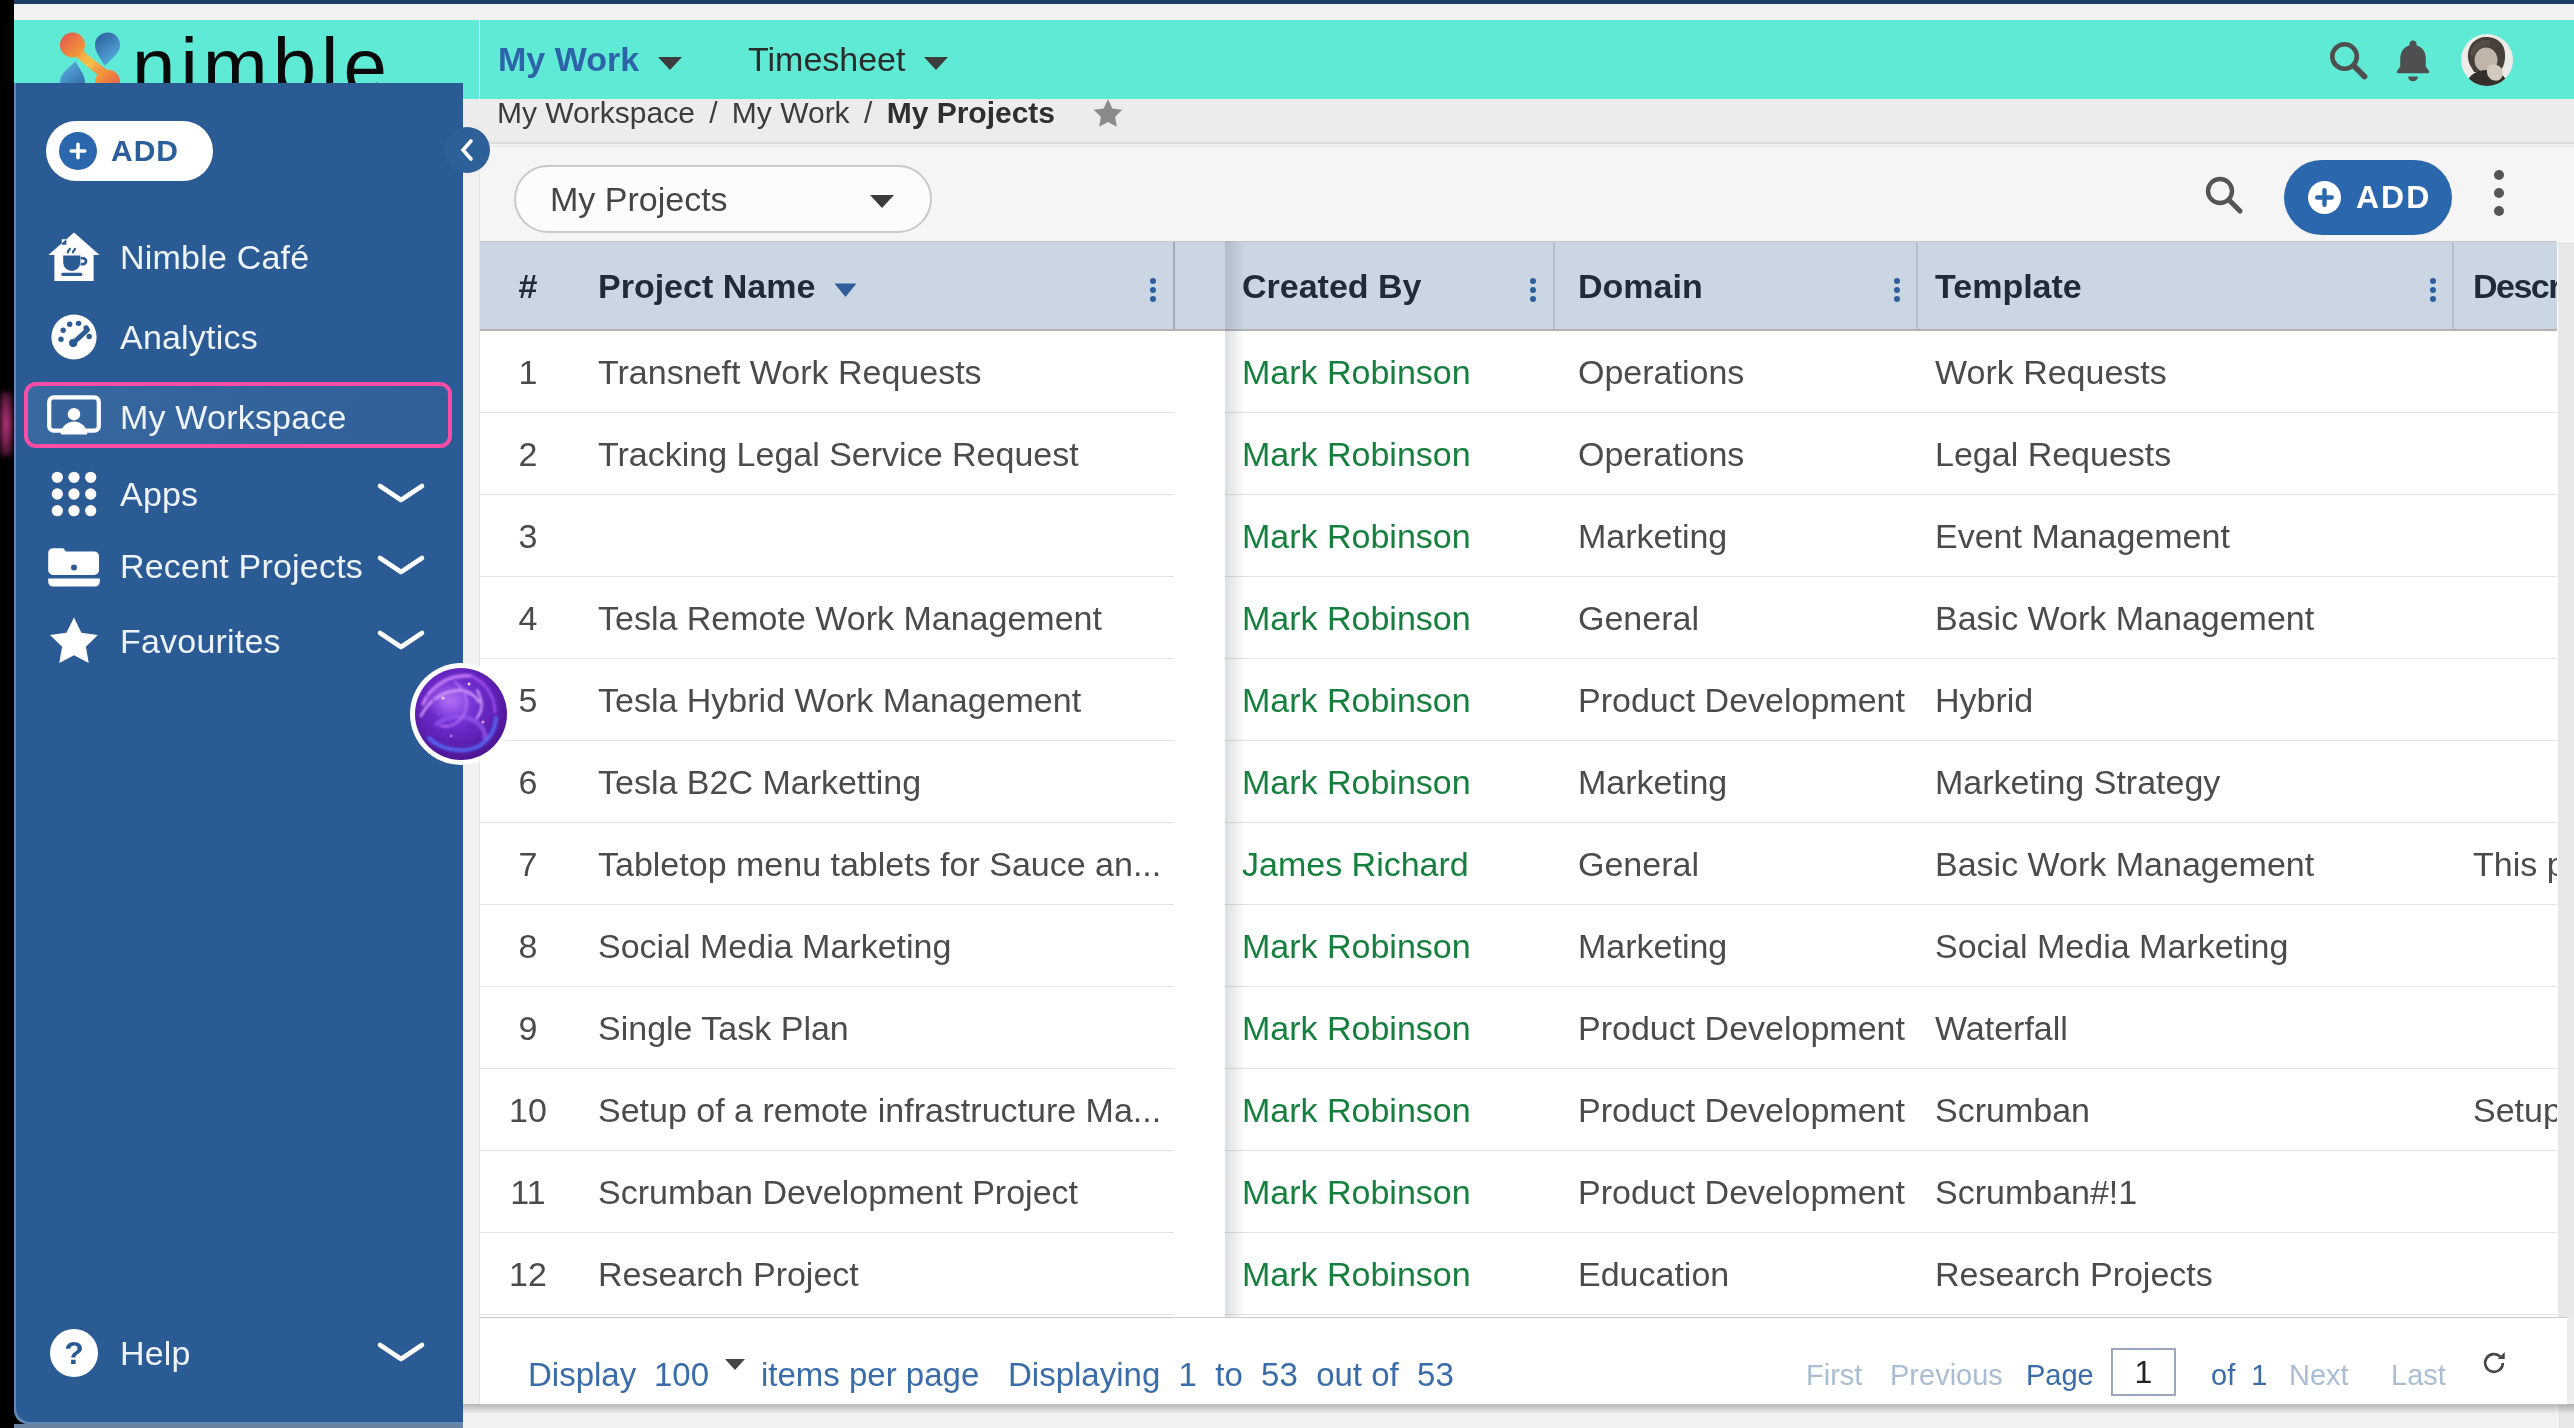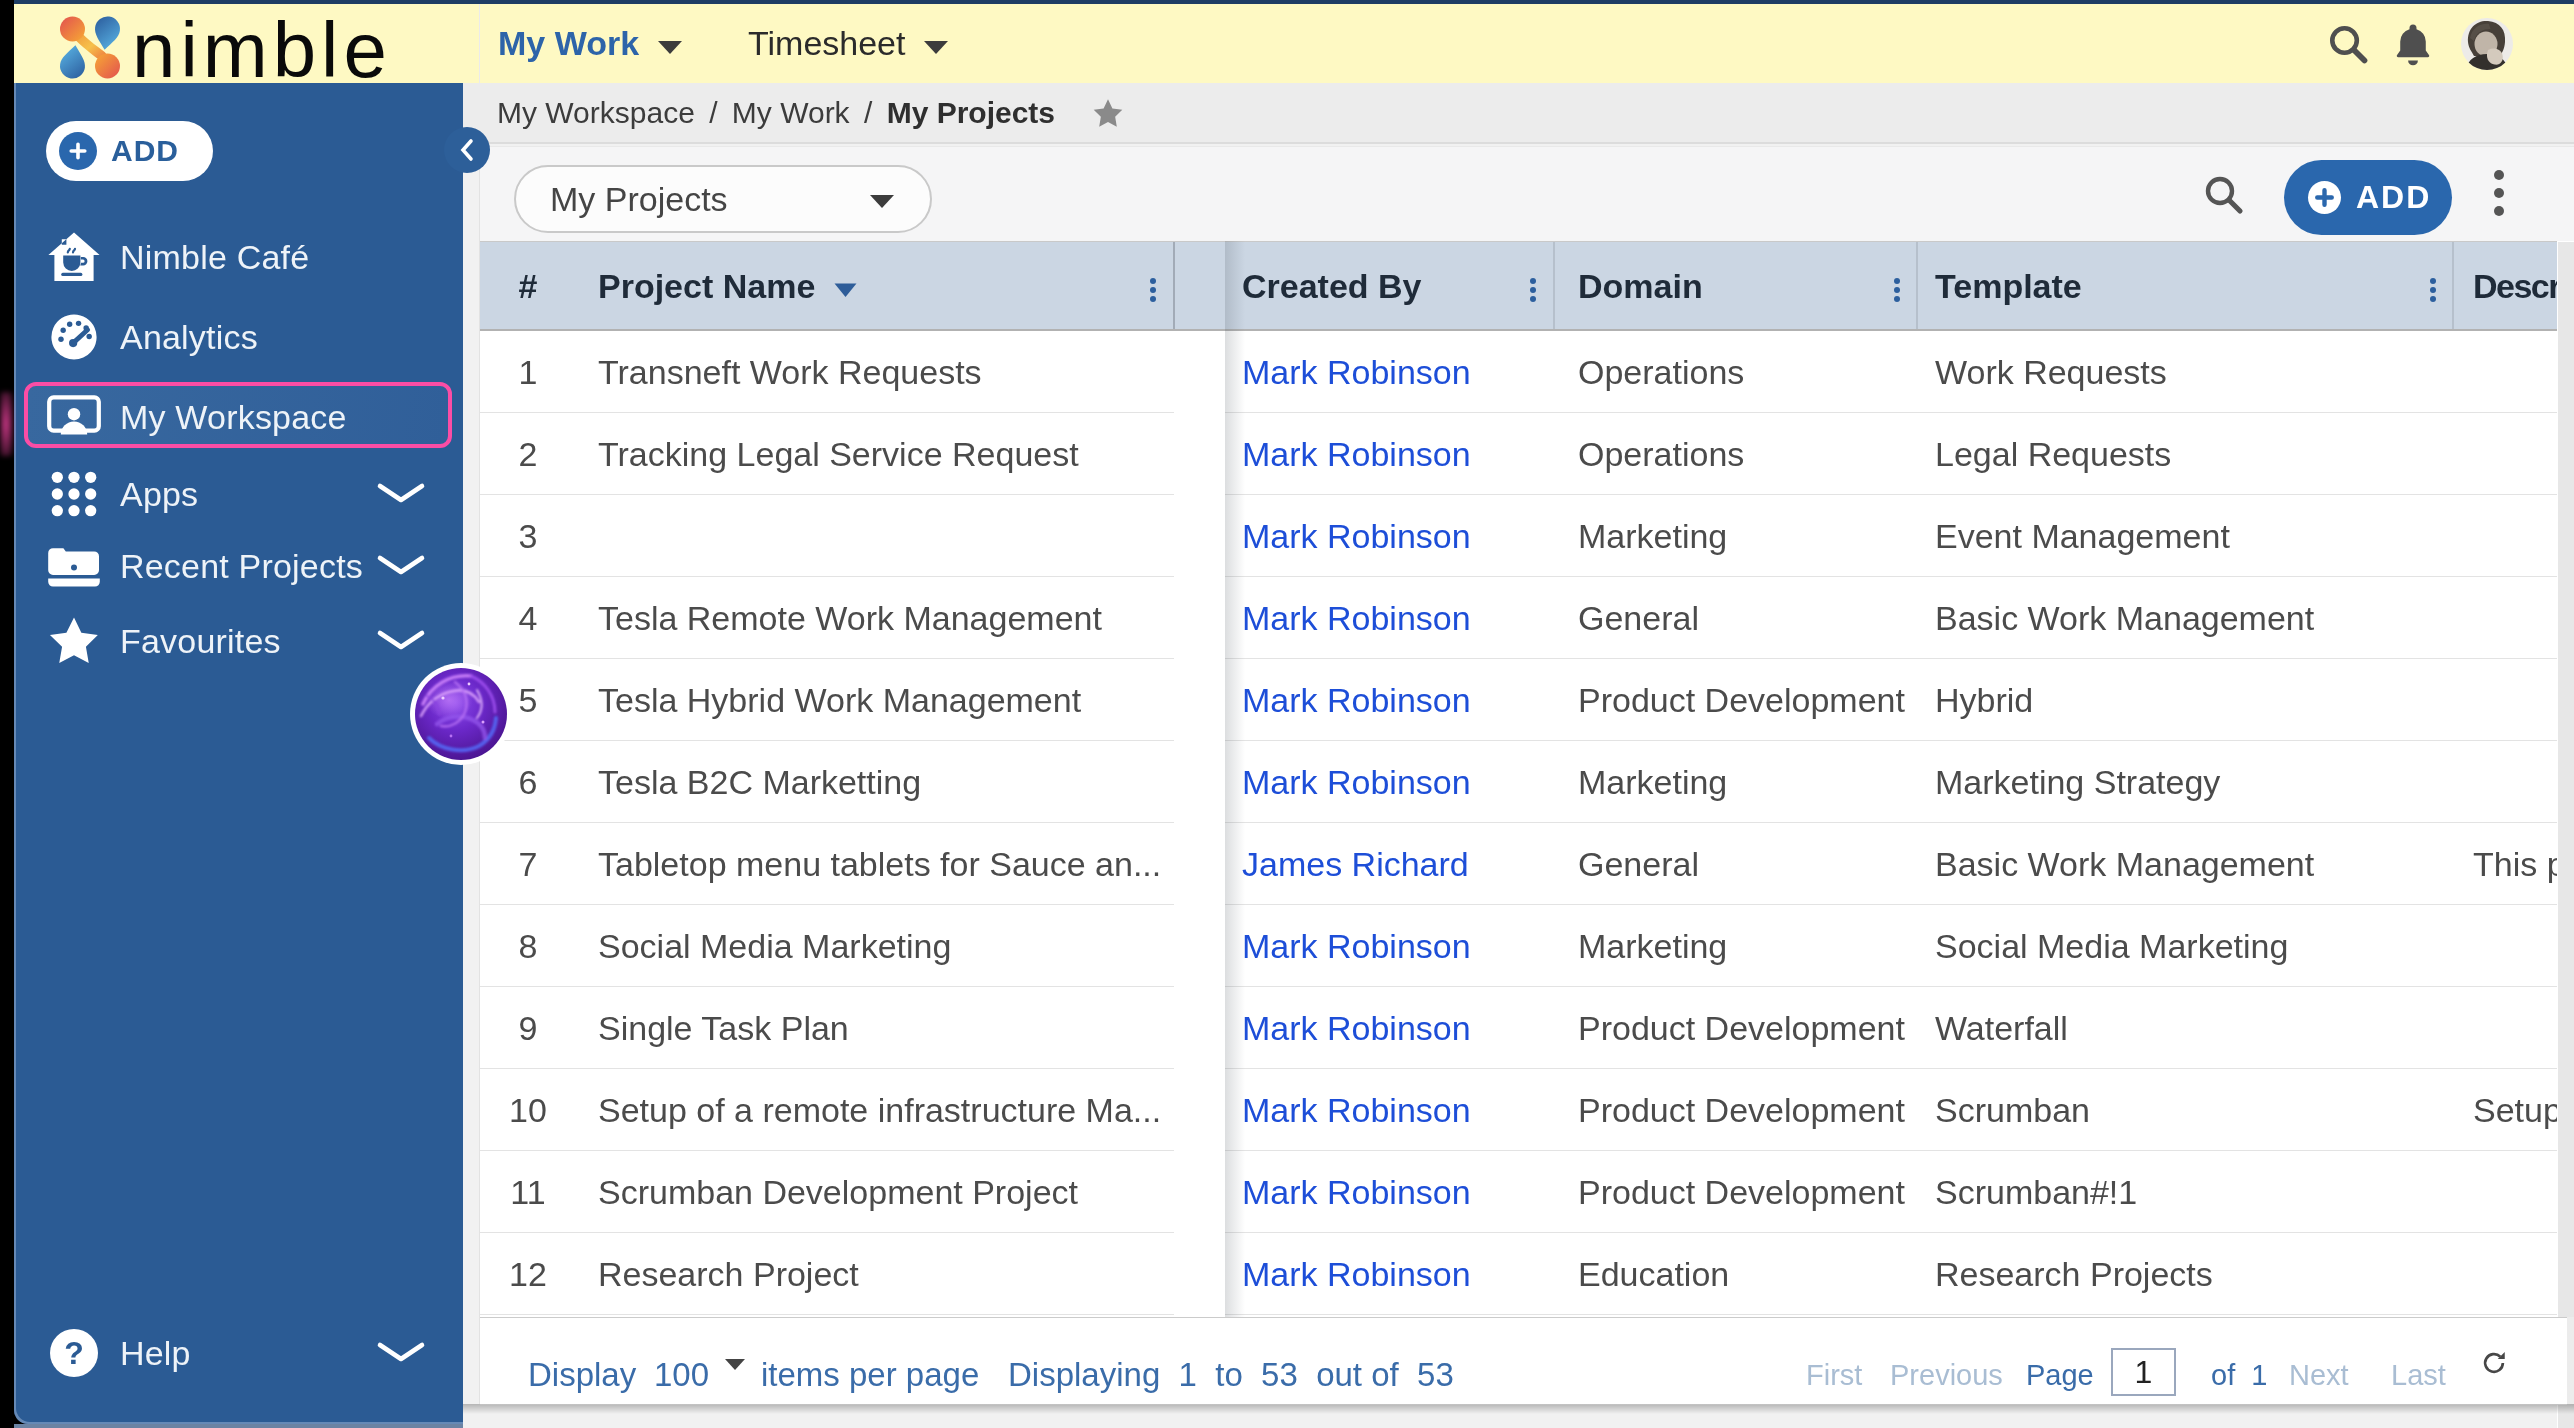--- a/index.html
+++ b/index.html
@@ -5,21 +5,21 @@
   * { margin:0; padding:0; box-sizing:border-box; }
   html,body { width:2574px; height:1428px; overflow:hidden; }
   body { font-family:"Liberation Sans", sans-serif; background:#efefef; }
   #page { position:relative; width:2574px; height:1428px; overflow:hidden; background:#f1f1f1; }
   .abs { position:absolute; }
 
   #blackband { left:0; top:0; width:14px; height:1428px; background:#000; z-index:5; }
   #pinkfuzz { left:0px; top:392px; width:13px; height:64px; background:radial-gradient(ellipse at 45% 50%, rgba(252,70,168,.8), rgba(252,70,168,.3) 68%, transparent); filter:blur(2.5px); z-index:6; }
   #topstrip { left:14px; top:0; width:2560px; height:4px; background:#1e3d64; z-index:4; }
 
-  #topbar { left:14px; top:4px; width:2560px; height:79px; background:#fef9c3; z-index:3; }
+  #topbar { left:14px; top:20px; width:2560px; height:79px; background:#5eead4; z-index:3; }
   #topbar .vline { position:absolute; left:465px; top:0; width:1px; height:79px; background:#ebebeb; }
   #logo { position:absolute; left:32px; top:6px; width:380px; height:72px; }
   #navMyWork { position:absolute; left:484px; top:0; height:79px; display:flex; align-items:center; font-size:34px; font-weight:bold; color:#2d64a9;justify-content:flex-end; }
   #navTimesheet { position:absolute; left:706px; top:0; height:79px; display:flex; align-items:center; font-size:34px; font-weight:400; color:#2b2b2b;margin-left:28px; }
   .caret { display:inline-block; width:0; height:0; border-left:12px solid transparent; border-right:12px solid transparent; border-top:13px solid #3c3c3c; margin-left:19px; margin-top:7px; }
   #topicons { position:absolute; right:0; top:0; height:79px; display:flex; align-items:center; }
 
   #sidebar { left:14px; top:83px; width:449px; height:1341px; background:#2b5b94; border-bottom-left-radius:14px; box-shadow:inset 2px -2px 0 rgba(150,175,210,.55); z-index:3; }
   .sbrow { position:absolute; left:0; width:449px; height:64px; display:flex; align-items:center; }
   .sbicon { position:absolute; left:32px; width:56px; display:flex; justify-content:center; }
@@ -51,21 +51,21 @@
   .hline { position:absolute; top:0; width:2px; height:88px; background:#b6c0cc; }
   .kebab { position:absolute; width:6px; top:36px; }
   .kebab i { display:block; width:6px; height:6px; border-radius:50%; background:#2d5f9e; margin-bottom:3px; }
   #gbody { position:absolute; left:0; top:90px; width:2077px; height:986px; background:#fff; overflow:hidden; }
   .row { position:absolute; left:0; width:2077px; height:82px; }
   .rline-l { position:absolute; left:0; bottom:0; width:694px; height:1px; background:#e3e3e3; }
   .rline-r { position:absolute; left:745px; bottom:0; width:1332px; height:1px; background:#e3e3e3; }
   .row div { white-space:nowrap; }
   .cnum { position:absolute; left:0; top:0; width:96px; height:82px; display:flex; align-items:center; justify-content:center; font-size:34px; color:#4b4b4b; }
   .cname { position:absolute; left:118px; top:0; width:576px; height:82px; display:flex; align-items:center; font-size:34px; color:#4b4b4b; overflow:hidden; }
-  .ccreated { position:absolute; left:762px; top:0; width:320px; height:82px; display:flex; align-items:center; font-size:34px; color:#1d4ed8; }
+  .ccreated { position:absolute; left:762px; top:0; width:320px; height:82px; display:flex; align-items:center; font-size:34px; color:#15803d; }
   .cdomain { position:absolute; left:1098px; top:0; width:350px; height:82px; display:flex; align-items:center; font-size:34px; color:#4b4b4b; }
   .ctemplate { position:absolute; left:1455px; top:0; width:530px; height:82px; display:flex; align-items:center; font-size:34px; color:#4b4b4b; }
   .cdesc { position:absolute; left:1993px; top:0; width:84px; height:82px; display:flex; align-items:center; font-size:34px; color:#4b4b4b; overflow:hidden; }
   #scrollshadow { position:absolute; left:745px; top:0; width:20px; height:1076px; background:linear-gradient(to right, rgba(60,70,80,.18), rgba(60,70,80,0)); z-index:2; }
   #gutter { position:absolute; left:2077px; top:95px; width:18px; height:1221px; background:#e7e7e7; border-left:1px solid #fff; }
   #gutterhead { position:absolute; left:2077px; top:95px; width:18px; height:89px; background:#e2e5e9; }
 
   #gfooter { position:absolute; left:0; top:1170px; width:2087px; height:88px; background:#fff; border-top:1px solid #cbcbcb; font-size:33px; }
   #gfooter .fi { position:absolute; top:13px; height:88px; display:flex; align-items:center; }
   #gfooter .blue { color:#3a6ca9; }

